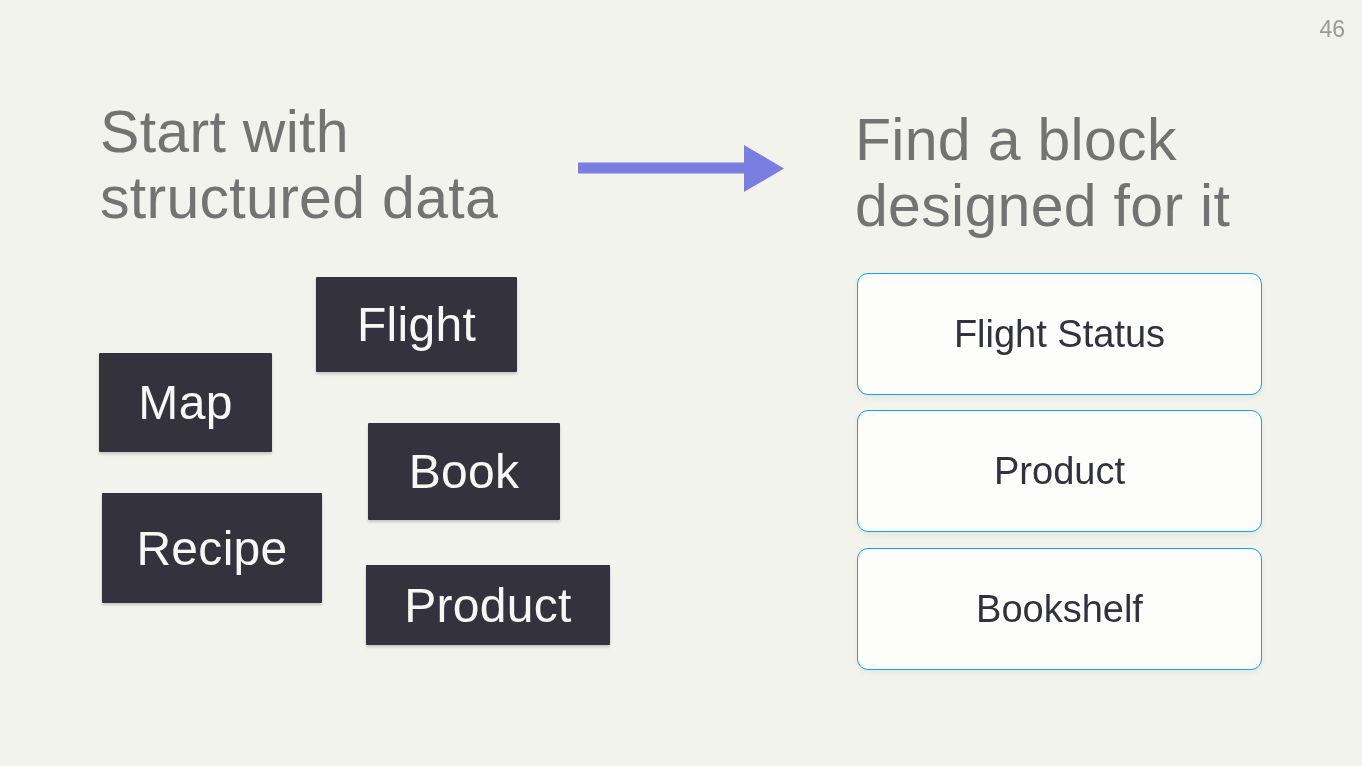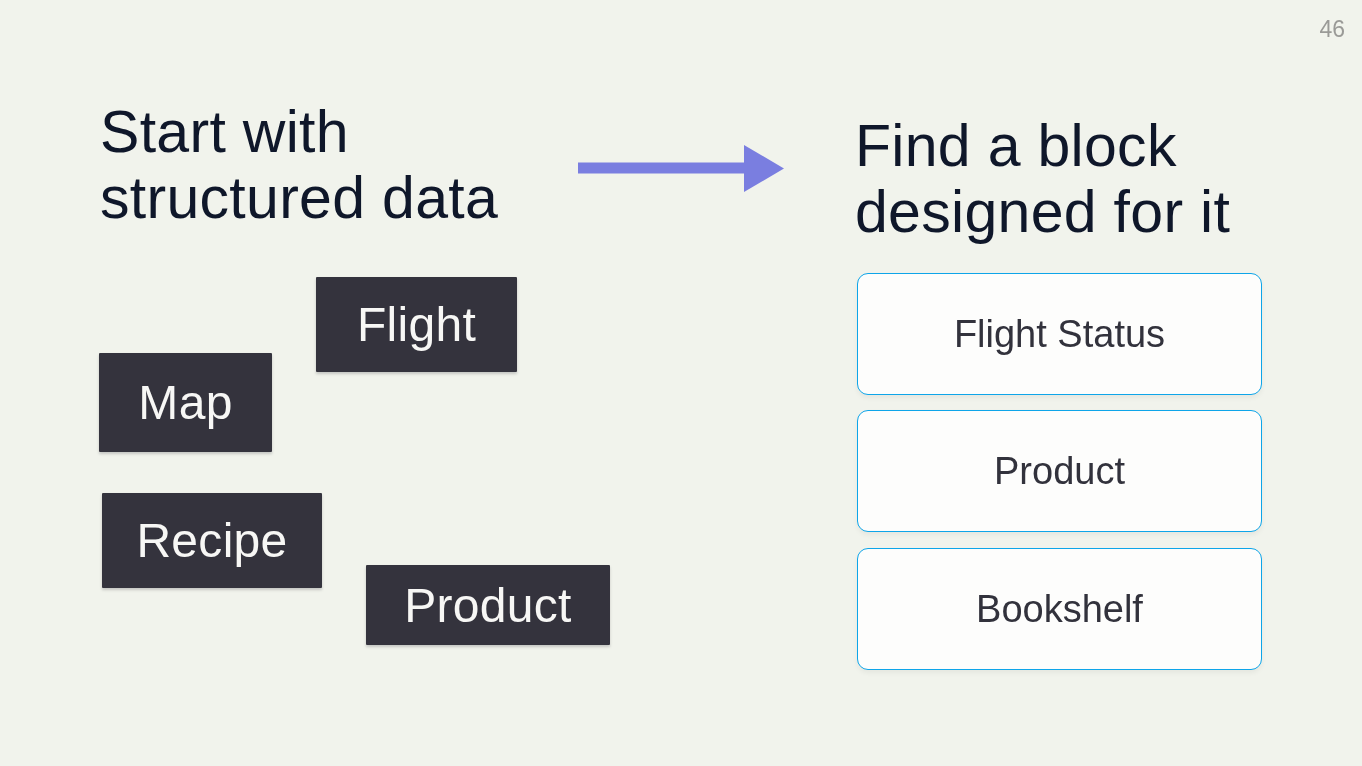--- a/index.html
+++ b/index.html
@@ -18,41 +18,41 @@
     font-size: 23px;
     color: #9a9a97;
   }
   .heading {
     position: absolute;
     margin: 0;
     font-size: 59px;
     line-height: 66px;
     font-weight: 400;
     letter-spacing: 0.3px;
-    color: #0f172a;
+    color: #737373;
   }
   .heading-left  { left: 100px; top: 99px; }
-  .heading-right { left: 855px; top: 113px; }
+  .heading-right { left: 855px; top: 107px; }
   .arrow-svg { position: absolute; left: 578px; top: 145px; }
   .chip {
     position: absolute;
     background: #34333d;
     color: #f7f7f5;
     border-radius: 1px;
     display: flex;
     align-items: center;
     justify-content: center;
     font-size: 48px;
     letter-spacing: 0.3px;
     box-shadow: 0 2px 3px rgba(40,40,50,0.22);
   }
   .chip-flight  { left: 316px; top: 277px; width: 201px; height: 95px; }
   .chip-map     { left:  99px; top: 353px; width: 173px; height: 99px; }
   .chip-book    { left: 368px; top: 423px; width: 192px; height: 97px; }
-  .chip-recipe  { left: 102px; top: 493px; width: 220px; height: 95px; }
+  .chip-recipe  { left: 102px; top: 493px; width: 220px; height: 110px; }
   .chip-product { left: 366px; top: 565px; width: 244px; height: 80px; }
   .card {
     position: absolute;
     left: 857px;
     width: 405px;
     height: 122px;
     box-sizing: border-box;
     background: #fdfdfc;
     border: 1px solid #0ea5e9;
     border-radius: 11px;
@@ -86,20 +86,21 @@
 
   <h1 class="heading heading-right">
     <span>Find a block</span><br>
     <span>designed for it</span>
   </h1>
 
   <div class="chip chip-flight">Flight</div>
 
   <div class="chip chip-map">Map</div>
 
+  <div class="chip chip-book">Book</div>
 
   <div class="chip chip-recipe">Recipe</div>
 
   <div class="chip chip-product">Product</div>
 
   <div class="card card-1">Flight Status</div>
 
   <div class="card card-2">Product</div>
 
   <div class="card card-3">Bookshelf</div>

